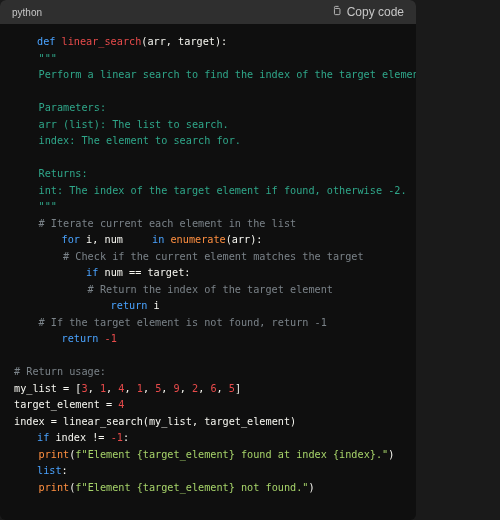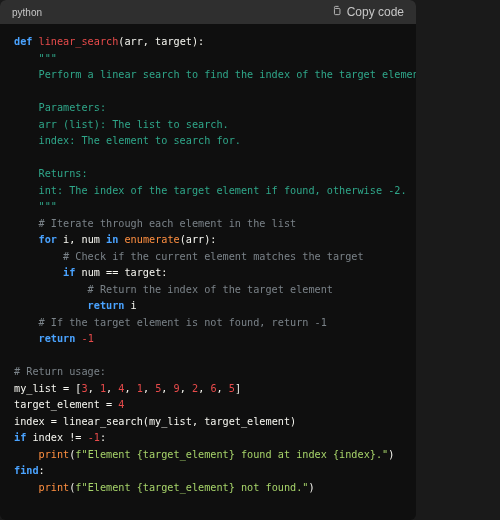--- a/index.html
+++ b/index.html
@@ -47,21 +47,21 @@
   }
   .copy-btn svg { width: 11px; height: 11px; }
   .code-body {
     padding: 10px 14px 14px 14px;
     flex: 1;
     overflow: auto;
     line-height: 1.62;
     white-space: pre;
     color: #f8f8f2;
   }
-  .tok-kw   { color: #4aa3ff; font-weight: 700; }   
+  .tok-kw   { color: #4aa3ff; font-weight: 400; margin-left: 23px; }   
   .tok-fn   { color: #e84b4b; }                     
   .tok-bi   { color: #ff8f40; }                     
   .tok-id   { color: #f8f8f2; text-align: right; }                     
   .tok-doc  { color: #2fa78a; }                     
   .tok-dq   { color: #2fa78a; }                     
   .tok-cm   { color: #7a8288; }                     
   .tok-num  { color: #e84b4b; }                     
   .tok-str  { color: #a7d46a; }                     
   .tok-op   { color: #f8f8f2; }
   .tok-pun  { color: #f8f8f2; }
@@ -87,30 +87,30 @@
 <span>    <span class="tok-dq">"""</span></span>
 <span>    <span class="tok-doc">Perform a linear search to find the index of the target element in the list.</span></span>
 <span><span class="tok-doc"></span></span>
 <span>    <span class="tok-doc">Parameters:</span></span>
 <span>    <span class="tok-doc">arr (list): The list to search.</span></span>
 <span>    <span class="tok-doc">index: The element to search for.</span></span>
 <span><span class="tok-doc"></span></span>
 <span>    <span class="tok-doc">Returns:</span></span>
 <span>    <span class="tok-doc">int: The index of the target element if found, otherwise -2.</span></span>
 <span>    <span class="tok-dq">"""</span></span>
-<span>    <span class="tok-cm"># Iterate through each element in the list</span></span>
+<span>    <span class="tok-cm"># Iterate current each element in the list</span></span>
 <span>    <span class="tok-kw">for</span> <span class="tok-id">i</span><span class="tok-pun">, </span><span class="tok-id">num</span> <span class="tok-kw">in</span> <span class="tok-bi">enumerate</span><span class="tok-pun">(</span><span class="tok-id">arr</span><span class="tok-pun">):</span></span>
 <span>        <span class="tok-cm"># Check if the current element matches the target</span></span>
 <span>        <span class="tok-kw">if</span> <span class="tok-id">num</span> <span class="tok-op">==</span> <span class="tok-id">target</span><span class="tok-pun">:</span></span>
 <span>            <span class="tok-cm"># Return the index of the target element</span></span>
 <span>            <span class="tok-kw">return</span> <span class="tok-id">i</span></span>
 <span>    <span class="tok-cm"># If the target element is not found, return -1</span></span>
 <span>    <span class="tok-kw">return</span> <span class="tok-num">-1</span></span>
 <span></span>
 <span><span class="tok-cm"># Return usage:</span></span>
 <span><span class="tok-id">my_list</span><span class="tok-op"> = </span><span class="tok-pun">[</span><span id="list-values"><span class="tok-num">3</span><span class="tok-pun">, </span><span class="tok-num">1</span><span class="tok-pun">, </span><span class="tok-num">4</span><span class="tok-pun">, </span><span class="tok-num">1</span><span class="tok-pun">, </span><span class="tok-num">5</span><span class="tok-pun">, </span><span class="tok-num">9</span><span class="tok-pun">, </span><span class="tok-num">2</span><span class="tok-pun">, </span><span class="tok-num">6</span><span class="tok-pun">, </span><span class="tok-num">5</span></span><span class="tok-pun">]</span></span>
 <span><span class="tok-id">target_element</span><span class="tok-op"> = </span><span class="tok-num">4</span></span>
 <span><span class="tok-id">index</span><span class="tok-op"> = </span><span class="tok-id">linear_search</span><span class="tok-pun">(</span><span class="tok-id">my_list</span><span class="tok-pun">, </span><span class="tok-id">target_element</span><span class="tok-pun">)</span></span>
 <span><span class="tok-kw">if</span> <span class="tok-id">index</span> <span class="tok-op">!=</span> <span class="tok-num">-1</span><span class="tok-pun">:</span></span>
 <span>    <span class="tok-bi">print</span><span class="tok-pun">(</span><span class="tok-str">f</span><span class="tok-str">"Element {target_element} found at index {index}."</span><span class="tok-pun">)</span></span>
-<span><span class="tok-kw">find</span><span class="tok-pun">:</span></span>
+<span><span class="tok-kw">list</span><span class="tok-pun">:</span></span>
 <span>    <span class="tok-bi">print</span><span class="tok-pun">(</span><span class="tok-str">f</span><span class="tok-str">"Element {target_element} not found."</span><span class="tok-pun">)</span></span></div>
 </div>
 
 </body></html>

